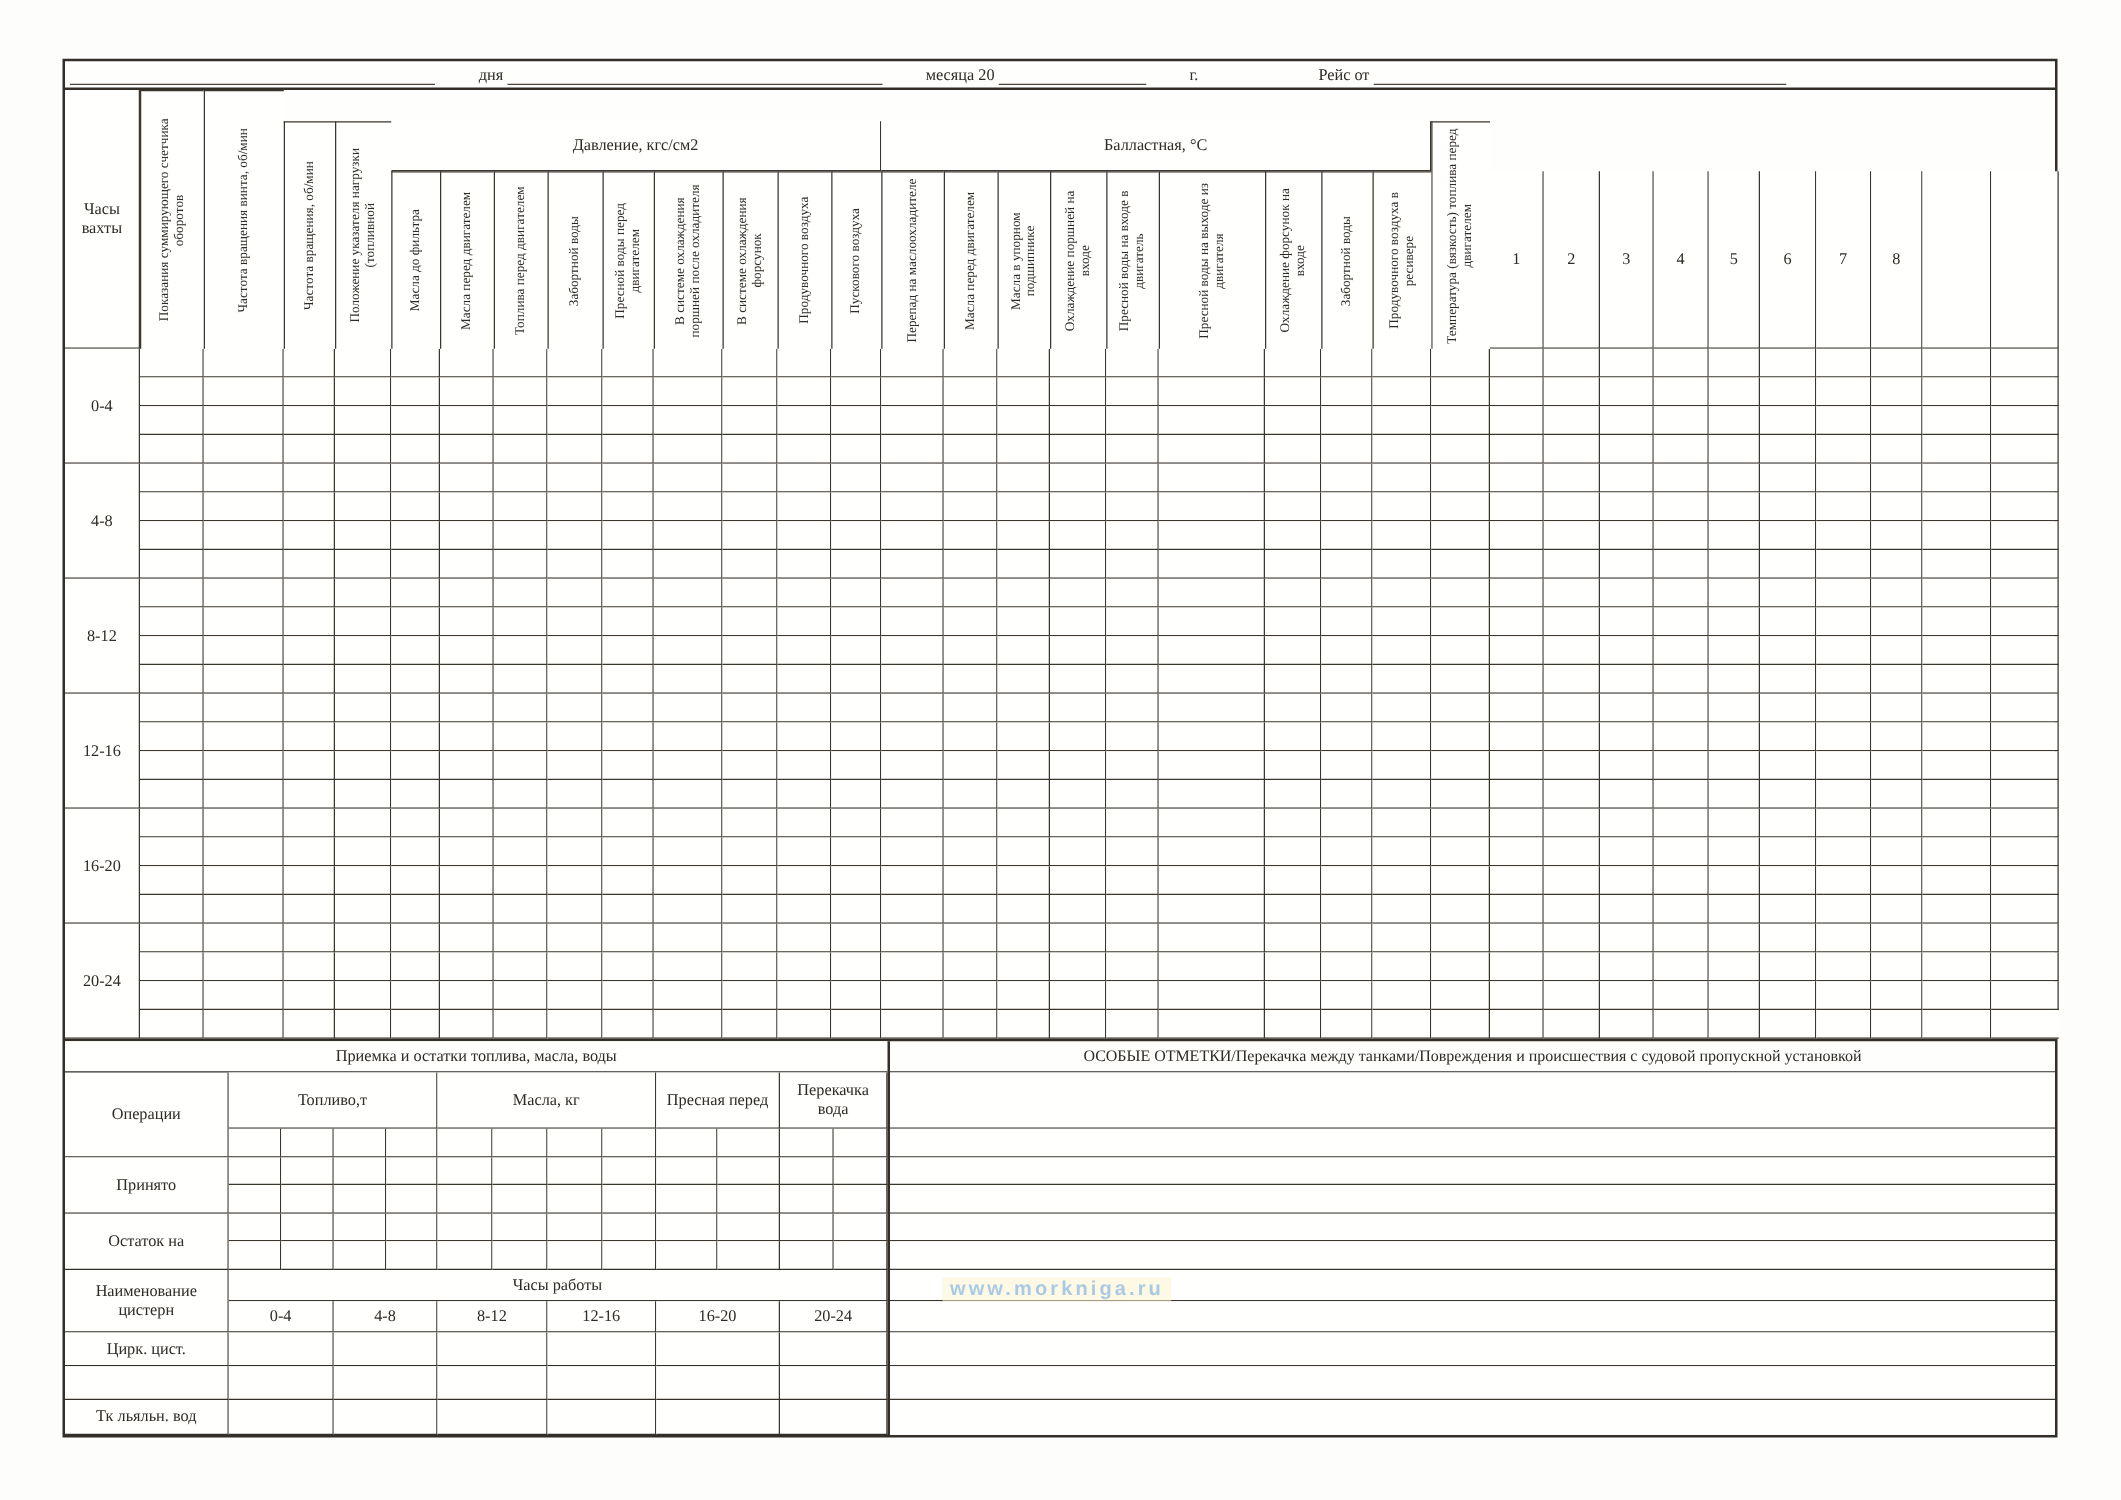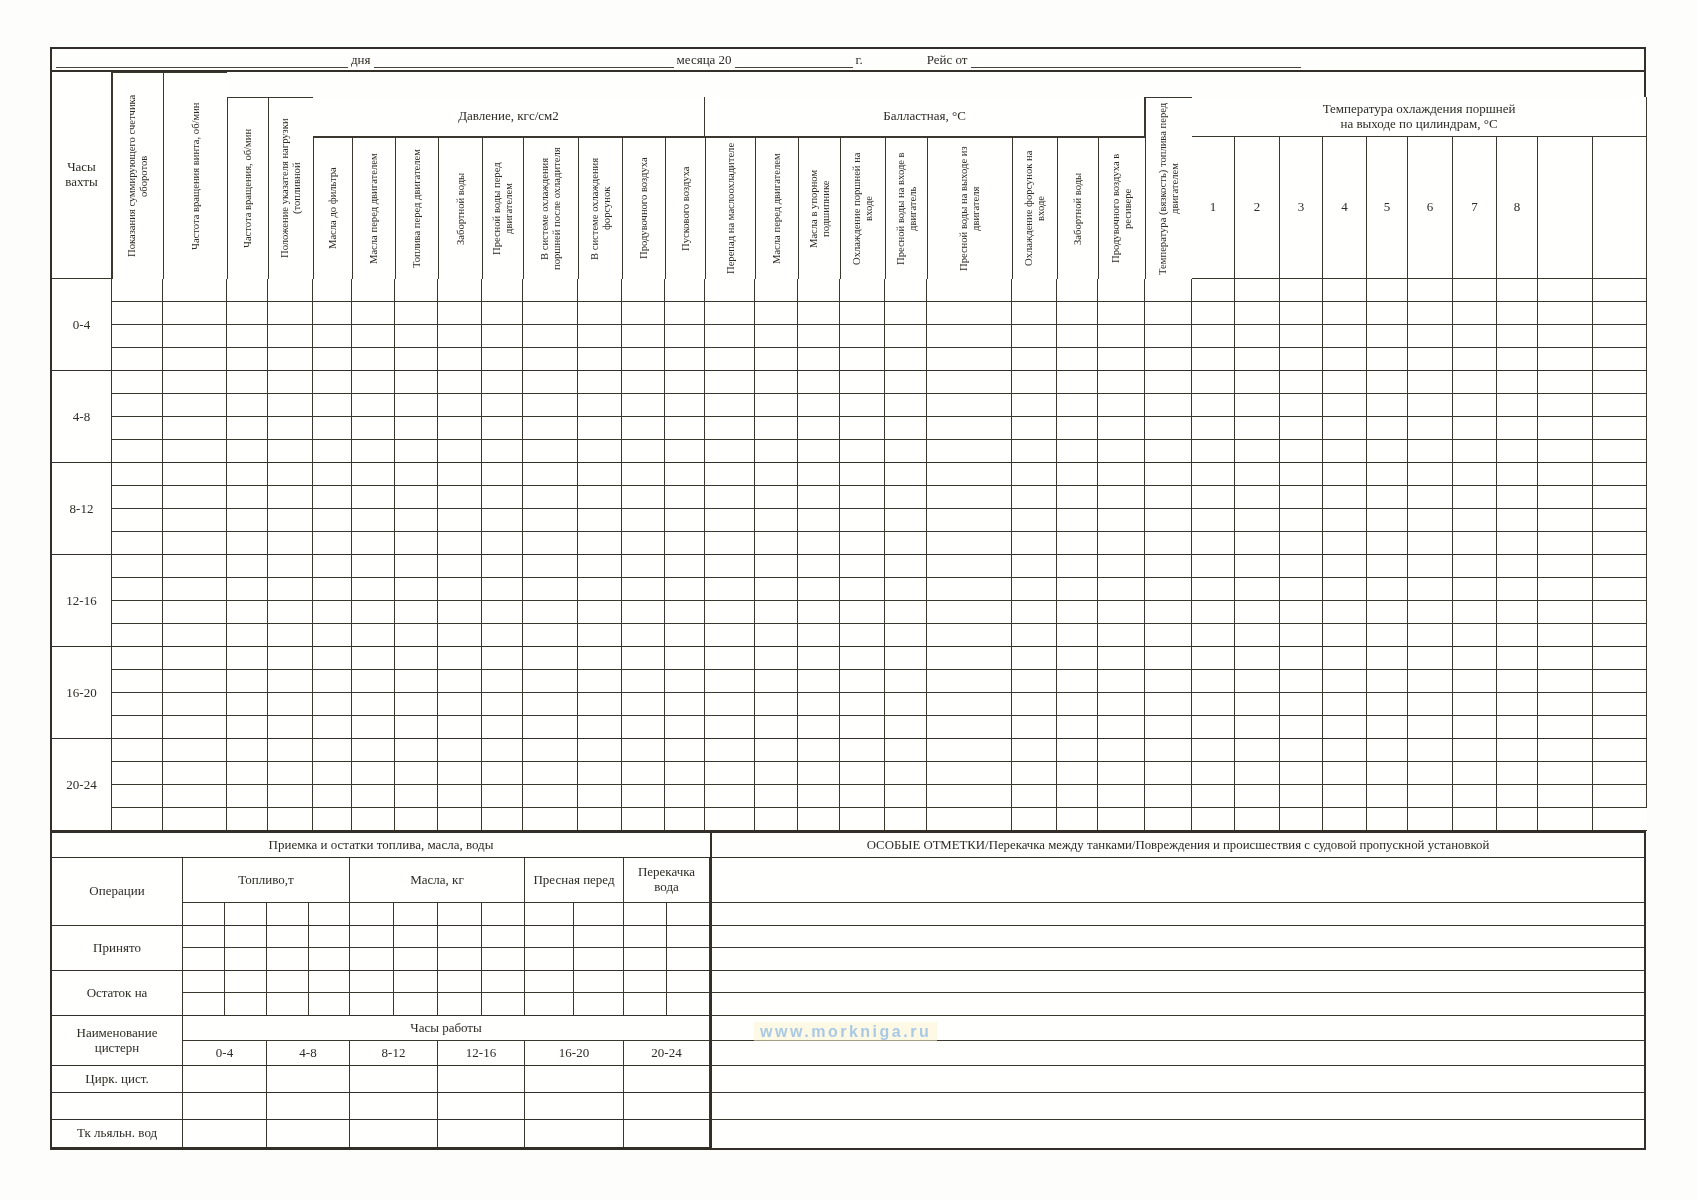--- a/index.html
+++ b/index.html
@@ -18,21 +18,21 @@
     border: 2px solid #332e28;
     background: #fefefd;
   }
   
   .top-strip {
     height: 23px; border-bottom: 2px solid #332e28;
     display: flex; align-items: flex-end;
     font-size: 13px; padding: 0 4px 2px 4px;
   }
   .uline { border-bottom: 1.3px solid #4a443c; height: 12px; }
-  .lbl { white-space: nowrap; padding: 0 3px; }
+  .lbl { white-space: nowrap; padding: 0 3px; margin-left: 32px; }
   
   .main-grid {
     display: grid;
     grid-template-columns: 60px 51px 64px 41px 45px 39px 43px 43px 44px 41px 55px 44px 43px 40px 50px 43px 42px 45px 42px 85px 45px 41px 47px 47px 43px 45px 43px 44px 41px 45px 44px 41px 55px 54px;
     grid-template-rows: 25px 40px 142px repeat(24, 23px);
     border-bottom: 2px solid #332e28;
   }
   .cell { border-right: 1px solid #3b362e; border-bottom: 1px solid #3b362e; background:#fffffe; }
   .cell:last-child { border-right: none; }
   .hcell {
@@ -107,24 +107,20 @@
 
       <div class="cell vcell" style="grid-column:4;grid-row:2/4">Частота вращения, об/мин</div>
       <div class="cell vcell" style="grid-column:5;grid-row:2/4">Положение указателя нагрузки (топливной</div>
 
       <div class="cell hcell band" style="grid-column:6/15;grid-row:2">Давление, кгс/см2</div>
 
       <div class="cell hcell band" style="grid-column:15/24;grid-row:2">Балластная, °С</div>
 
       <div class="cell vcell" style="grid-column:24;grid-row:2/4">Температура (вязкость) топлива перед двигателем</div>
 
-      <div class="cell hcell band" style="grid-column:25/35;grid-row:2;flex-direction:column">
-        <span>Температура охлаждения поршней</span>
-        <span>на выходе по цилиндрам, °С</span>
-      </div>
 
       <div class="cell vcell" style="grid-column:6;grid-row:3">Масла до фильтра</div>
       <div class="cell vcell" style="grid-column:7;grid-row:3">Масла перед двигателем</div>
       <div class="cell vcell" style="grid-column:8;grid-row:3">Топлива перед двигателем</div>
       <div class="cell vcell" style="grid-column:9;grid-row:3">Забортной воды</div>
       <div class="cell vcell" style="grid-column:10;grid-row:3">Пресной воды перед двигателем</div>
       <div class="cell vcell" style="grid-column:11;grid-row:3">В системе охлажде­ния поршней после охладителя</div>
       <div class="cell vcell" style="grid-column:12;grid-row:3">В системе охлажде­ния форсунок</div>
       <div class="cell vcell" style="grid-column:13;grid-row:3">Продувочного воздуха</div>
       <div class="cell vcell" style="grid-column:14;grid-row:3">Пускового воздуха</div>

